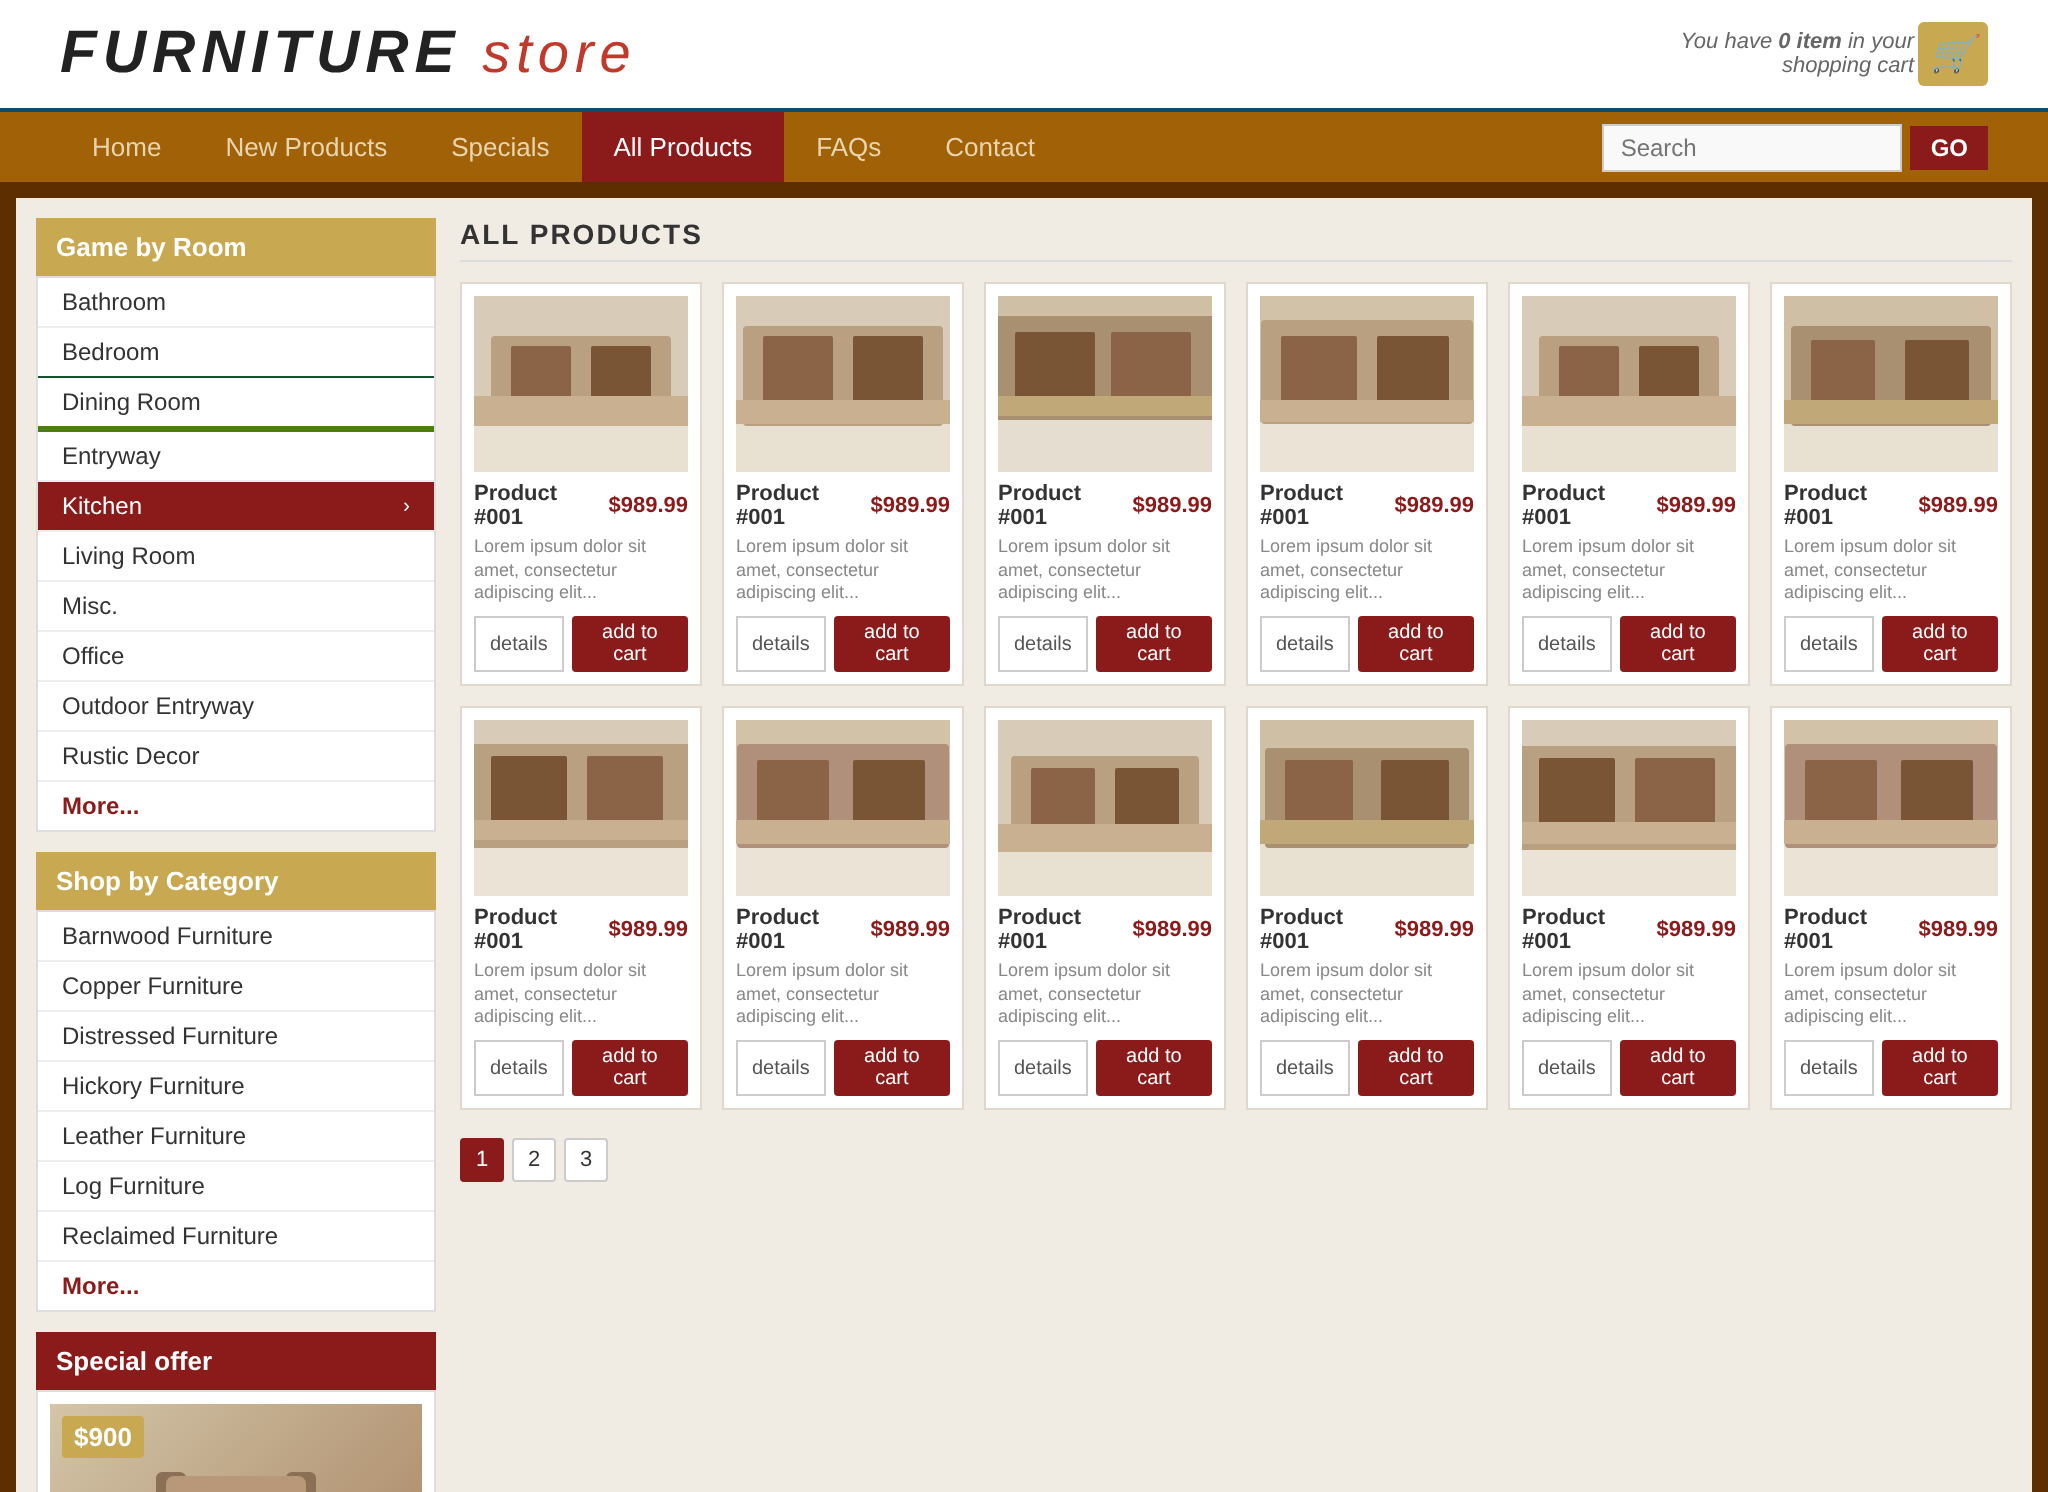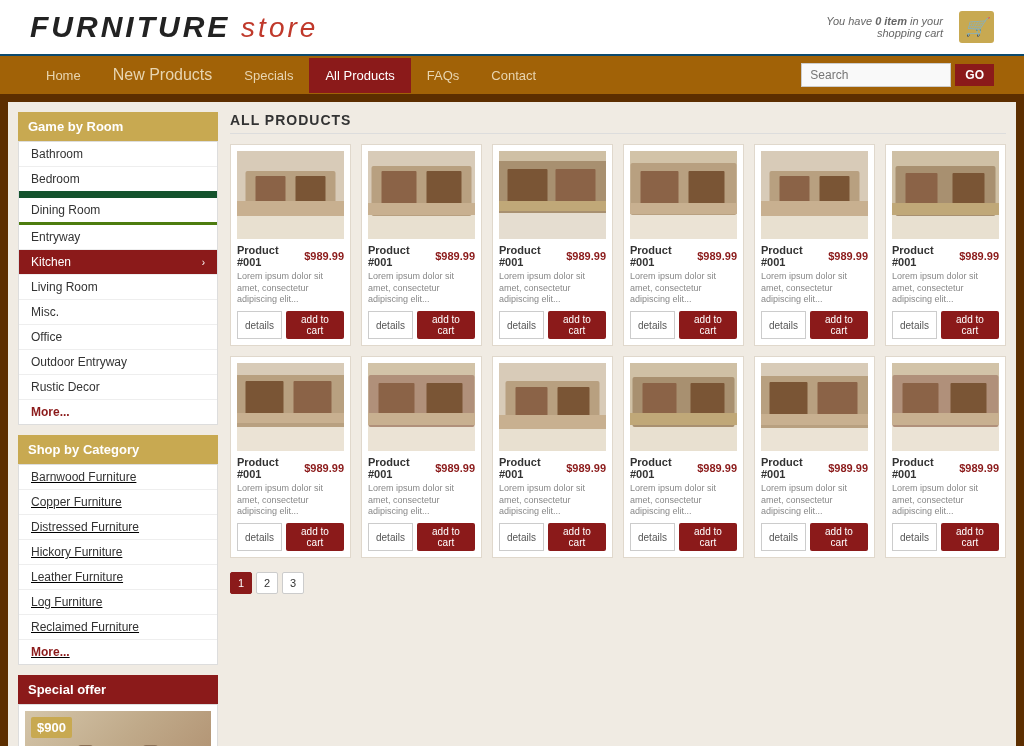--- a/index.html
+++ b/index.html
@@ -6,67 +6,67 @@
     body { font-family: Arial, sans-serif; font-size: 12px; background: #c8b89a; width: 1024px; min-height: 746px; }
   </style>
 </head>
 <body>
 
 <div style="background:#fff; border-bottom:2px solid #0c4a6e;font-style:italic;">
   <div style="max-width:1024px; margin:0 auto; padding:10px 30px; display:flex; align-items:center; justify-content:space-between;">
     <div style="font-size:30px; font-weight:900; letter-spacing:3px; color:#222; font-family:'Arial Black',Arial,sans-serif;">
       FURNITURE<span style="color:#c0392b; font-weight:300; font-size:28px;"> store</span>
     </div>
-    <div style="display:flex; align-items:center; gap:16px; font-size:11px; color:#666; text-align:right;">
+    <div style="display:flex; align-items:center; gap:2px; font-size:11px; color:#666; text-align:right;">
       <span>You have <strong>0 item</strong> in your<br>shopping cart</span>
       <div style="width:35px; height:32px; background:#c8a951; border-radius:3px; display:flex; align-items:center; justify-content:center; color:#fff; font-size:18px; cursor:pointer;">🛒</div>
     </div>
   </div>
 </div>
 
 <div style="background:#a16207; display:flex; align-items:center; padding:0 30px;">
   <a style="color:#e8d5b0; padding:10px 16px; font-size:13px; cursor:pointer; text-decoration:none; display:block;">Home</a>
-  <a style="color:#e8d5b0; padding:10px 16px; font-size:16px; cursor:pointer; text-decoration:none; display:block;">New Products</a>
+  <a style="color:#e8d5b0; padding:10px 16px; font-size:13px; cursor:pointer; text-decoration:none; display:block;">New Products</a>
   <a style="color:#e8d5b0; padding:10px 16px; font-size:13px; cursor:pointer; text-decoration:none; display:block;">Specials</a>
   <a style="background:#8b1a1a; color:#fff; padding:10px 16px; font-size:13px; cursor:pointer; text-decoration:none; display:block;">All Products</a>
   <a style="color:#e8d5b0; padding:10px 16px; font-size:13px; cursor:pointer; text-decoration:none; display:block;">FAQs</a>
   <a style="color:#e8d5b0; padding:10px 16px; font-size:13px; cursor:pointer; text-decoration:none; display:block;">Contact</a>
   <div style="margin-left:auto; display:flex; align-items:center; gap:4px;">
     <input type="text" placeholder="Search" style="padding: 4px 8px; border: 1px solid rgb(204, 204, 204); font-size: 12px; width: 150px; background: rgb(249, 249, 249); color: rgb(153, 153, 153); outline: none;">
     <button style="background:#8b1a1a; color:#fff; padding:4px 10px; border:none; cursor:pointer; font-size:12px; font-weight:bold;">GO</button>
   </div>
 </div>
 
 <div style="background:#5c2e00; padding:8px 8px 0 8px;">
   <div style="background:#f0ebe3; padding:10px; display:flex; gap:12px; min-height:600px;">
 
     <div style="width:200px; flex-shrink:0; display:flex; flex-direction:column; gap:10px;">
 
       <div>
         <div style="background:#c8a951; color:#fff; padding:7px 10px; font-size:13px; font-weight:bold;">Game by Room</div>
         <div style="background:#fff; border:1px solid #ddd;">
           <div style="padding:5px 12px; border-bottom:1px solid #eee; color:#333; font-size:12px; cursor:pointer;">Bathroom</div>
-          <div style="padding:5px 12px; border-bottom:7px solid #14532d; color:#333; font-size:12px; cursor:pointer;">Bedroom</div>
+          <div style="padding:5px 12px; border-bottom:1px solid #14532d; color:#333; font-size:12px; cursor:pointer;">Bedroom</div>
           <div style="padding:5px 12px; border-bottom:3px solid #4d7c0f; color:#333; font-size:12px; cursor:pointer;">Dining Room</div>
           <div style="padding:5px 12px; border-bottom:1px solid #eee; color:#333; font-size:12px; cursor:pointer;">Entryway</div>
           <div style="padding:5px 12px; border-bottom:1px solid #eee; background:#8b1a1a; color:#fff; font-size:12px; cursor:pointer; display:flex; align-items:center; justify-content:space-between;">
             Kitchen <span style="font-size:10px;">›</span>
           </div>
           <div style="padding:5px 12px; border-bottom:1px solid #eee; color:#333; font-size:12px; cursor:pointer;">Living Room</div>
           <div style="padding:5px 12px; border-bottom:1px solid #eee; color:#333; font-size:12px; cursor:pointer;">Misc.</div>
           <div style="padding:5px 12px; border-bottom:1px solid #eee; color:#333; font-size:12px; cursor:pointer;">Office</div>
           <div style="padding:5px 12px; border-bottom:1px solid #eee; color:#333; font-size:12px; cursor:pointer;">Outdoor Entryway</div>
           <div style="padding:5px 12px; border-bottom:1px solid #eee; color:#333; font-size:12px; cursor:pointer;">Rustic Decor</div>
           <div style="padding:5px 12px; color:#8b1a1a; font-size:12px; cursor:pointer; font-weight:bold;">More...</div>
         </div>
       </div>
 
       <div>
         <div style="background:#c8a951; color:#fff; padding:7px 10px; font-size:13px; font-weight:bold;">Shop by Category</div>
-        <div style="background:#fff; border:1px solid #ddd;text-decoration:underline;">
+        <div style="background:#fff; border:1px solid #ddd;">
           <div style="padding:5px 12px; border-bottom:1px solid #eee; color:#333; font-size:12px; cursor:pointer;">Barnwood Furniture</div>
           <div style="padding:5px 12px; border-bottom:1px solid #eee; color:#333; font-size:12px; cursor:pointer;">Copper Furniture</div>
           <div style="padding:5px 12px; border-bottom:1px solid #eee; color:#333; font-size:12px; cursor:pointer;">Distressed Furniture</div>
           <div style="padding:5px 12px; border-bottom:1px solid #eee; color:#333; font-size:12px; cursor:pointer;">Hickory Furniture</div>
           <div style="padding:5px 12px; border-bottom:1px solid #eee; color:#333; font-size:12px; cursor:pointer;">Leather Furniture</div>
           <div style="padding:5px 12px; border-bottom:1px solid #eee; color:#333; font-size:12px; cursor:pointer;">Log Furniture</div>
           <div style="padding:5px 12px; border-bottom:1px solid #eee; color:#333; font-size:12px; cursor:pointer;">Reclaimed Furniture</div>
           <div style="padding:5px 12px; color:#8b1a1a; font-size:12px; cursor:pointer; font-weight:bold;">More...</div>
         </div>
       </div>

